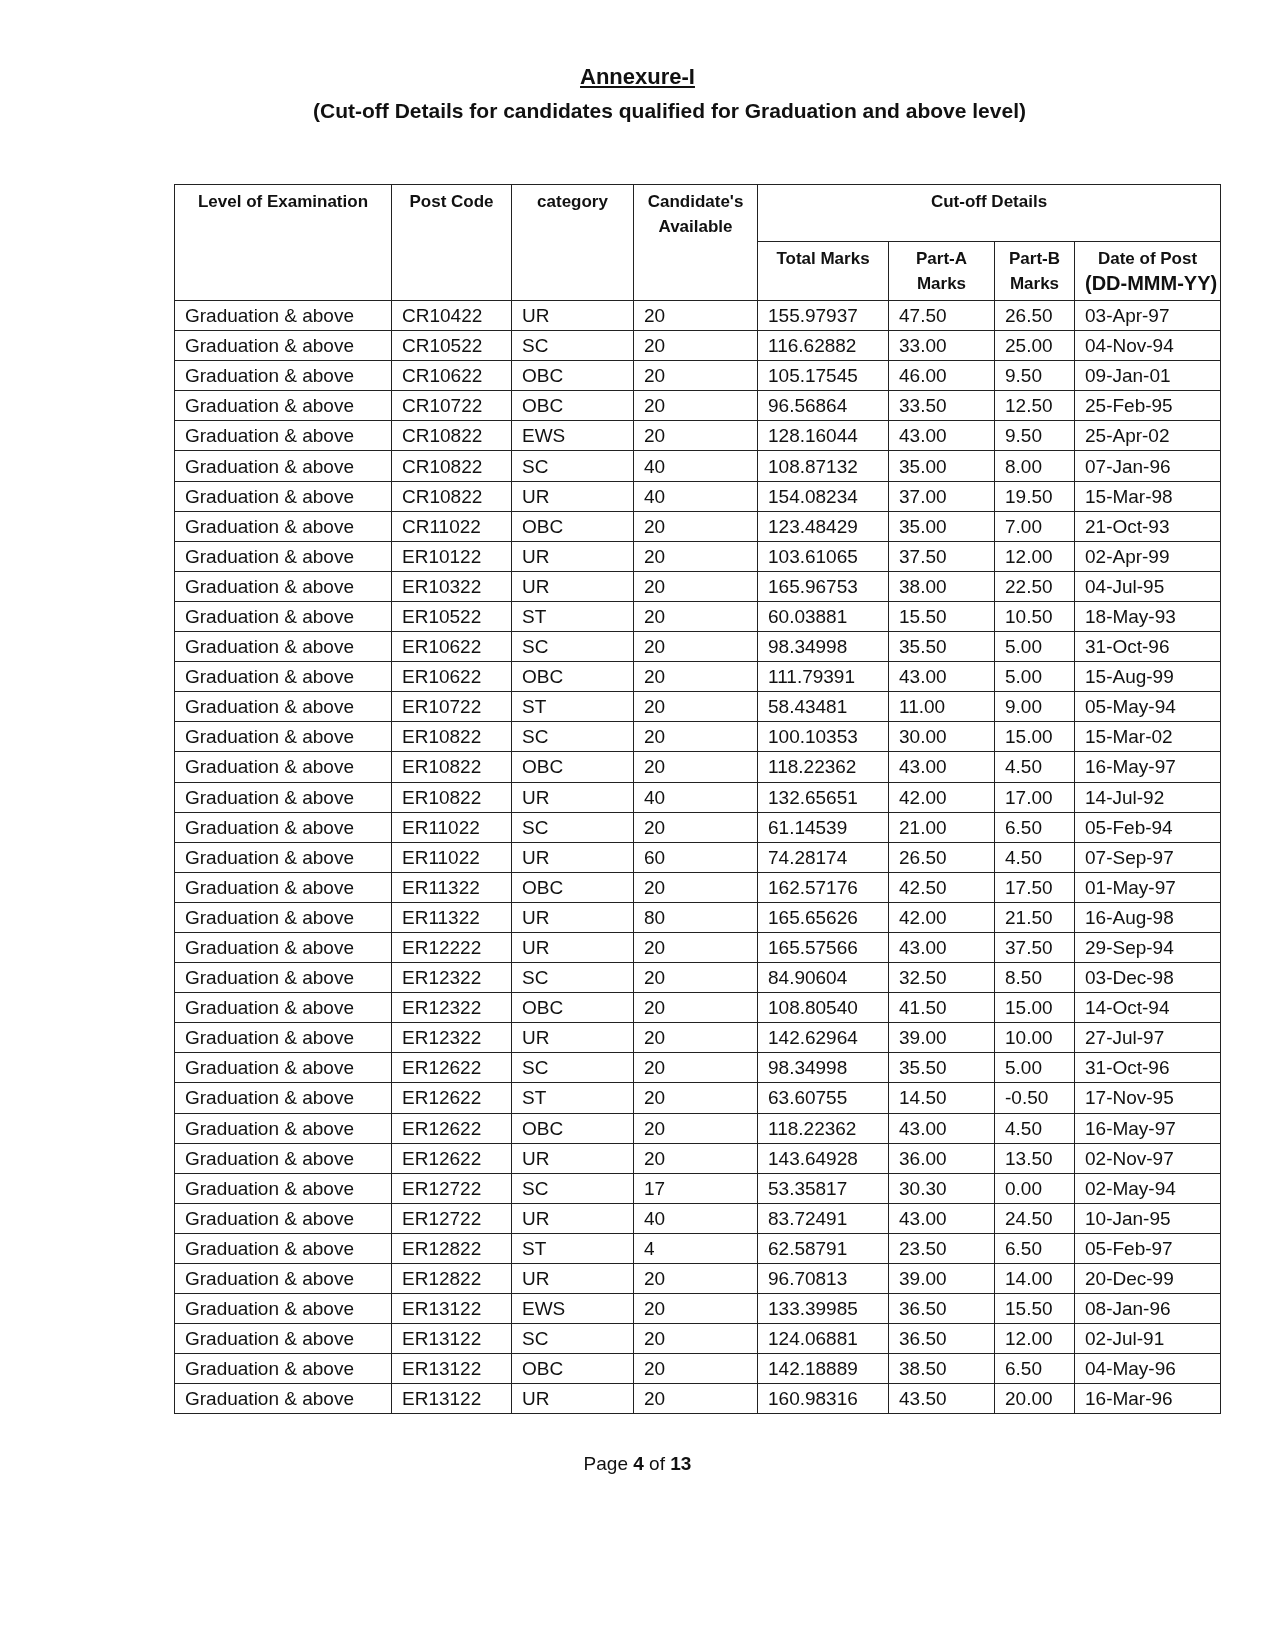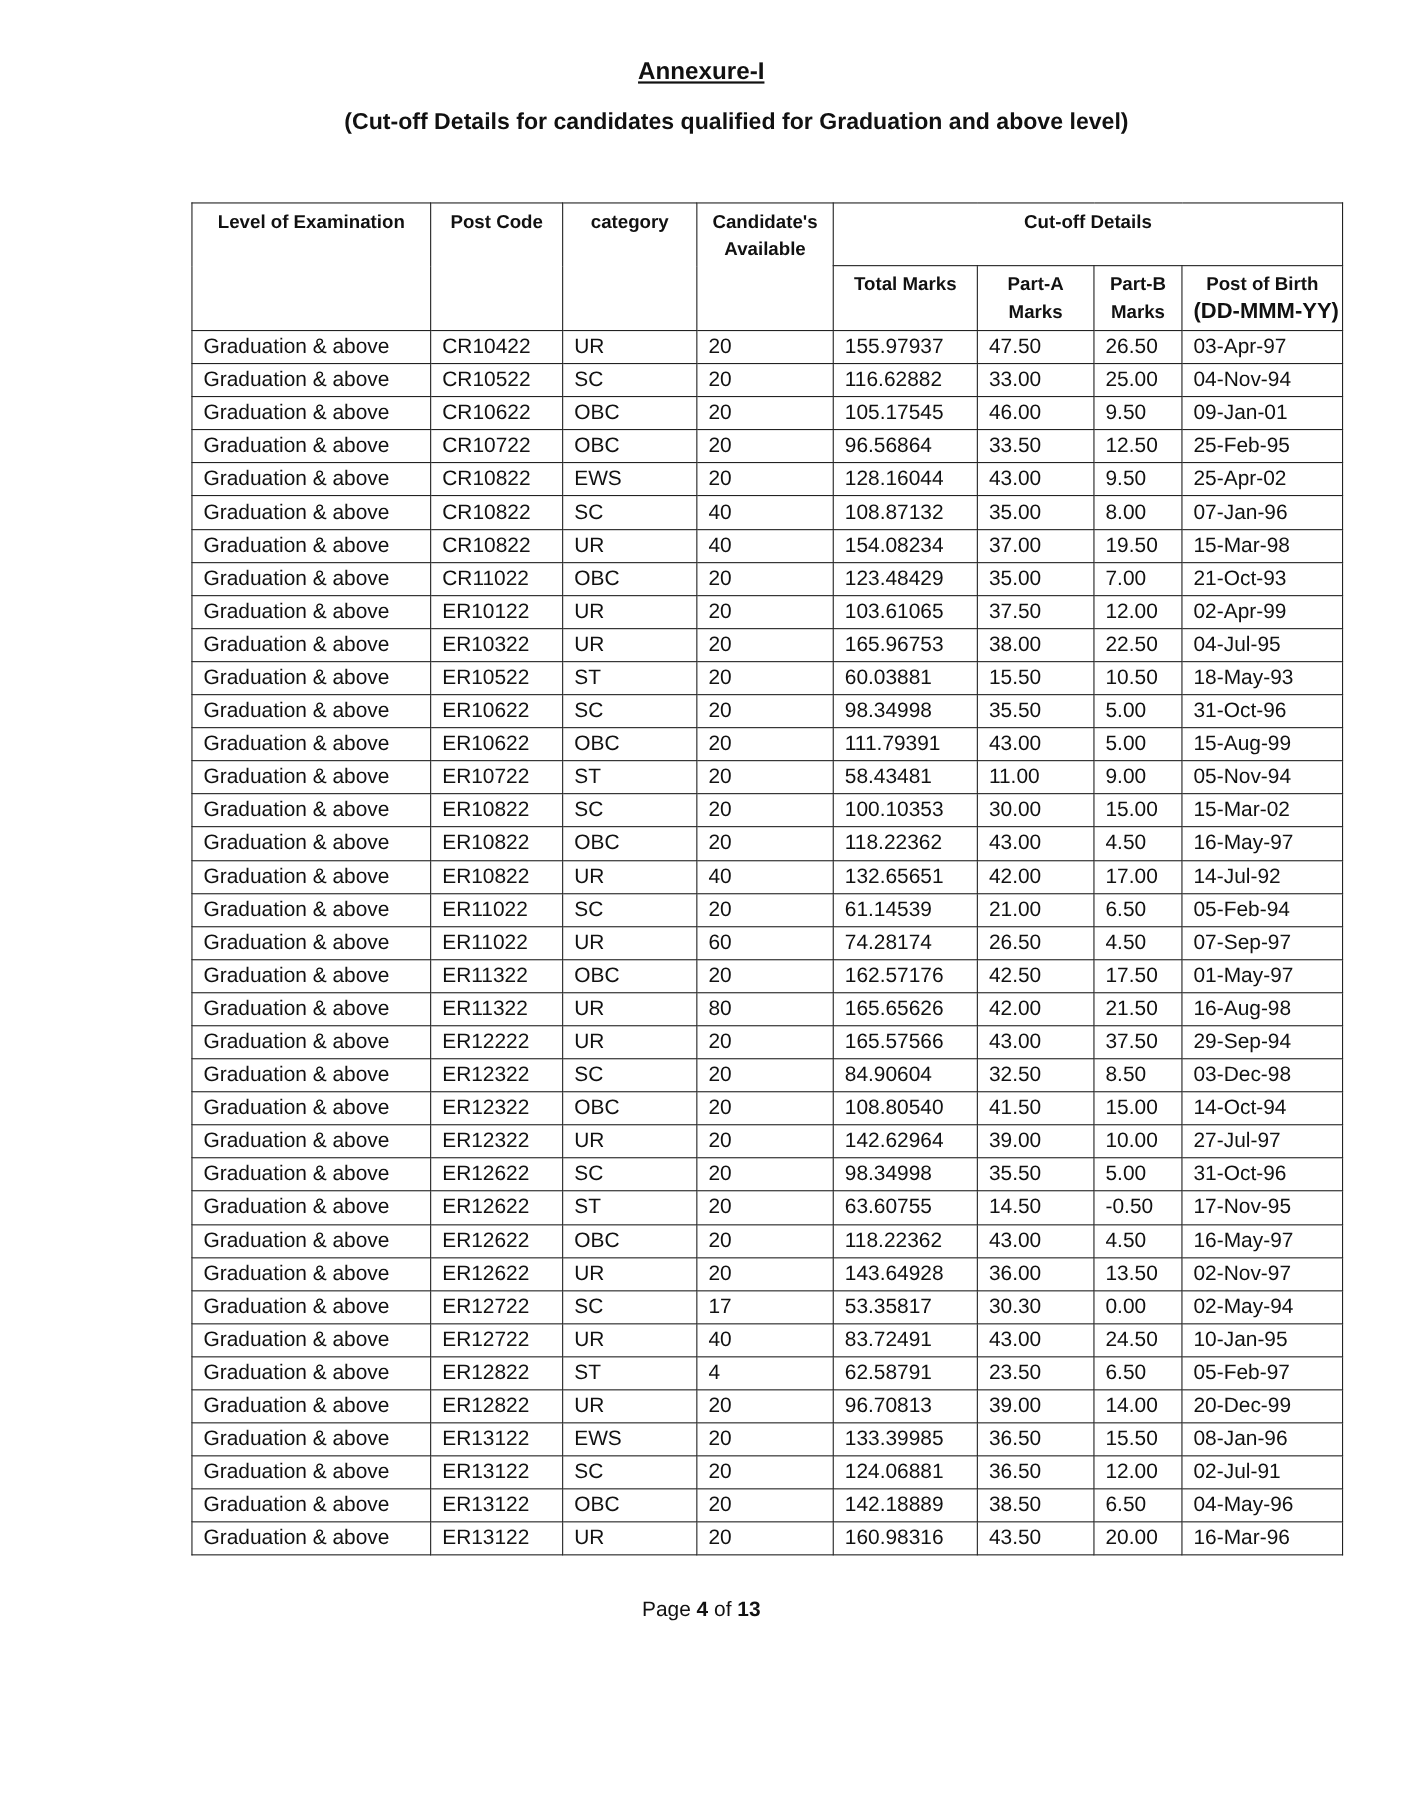--- a/index.html
+++ b/index.html
@@ -1,21 +1,21 @@
 <!DOCTYPE html>
 <html><head>
 <meta charset="utf-8">
 <style>
   html, body { margin: 0; padding: 0; background: #ffffff; }
   body {
     width: 1275px; height: 1651px; position: relative; overflow: hidden;
     font-family: "Liberation Sans", "DejaVu Sans", sans-serif; color: #111;
   }
   .title {
-    position: absolute; left: 0; width: 1275px; top: 52px; text-align: center;
+    position: absolute; left: 0; width: 1275px; top: 64px; text-align: center;
     font-weight: bold; font-size: 22px; text-decoration: underline;
   }
   .subtitle {
     position: absolute; left: 0; width: 1275px; top: 99px; text-align: center;
     font-weight: bold; font-size: 21px; padding-left: 32px;
   }
   table.cutoff {
     position: absolute; left: 174px; top: 184px; width: 1046px;
     border-collapse: collapse; table-layout: fixed;
   }
@@ -64,21 +64,21 @@
       <th>Total Marks</th>
       <th>
         <span>Part-A</span><br>
         <span>Marks</span>
       </th>
       <th>
         <span>Part-B</span><br>
         <span>Marks</span>
       </th>
       <th>
-        <span>Post of Birth</span><br>
+        <span>Date of Post</span><br>
         <span style="font-size:20px">(DD-MMM-YY)</span>
       </th>
     </tr>
   </thead>
   <tbody id="table-body">
       <tr>
         <td>Graduation &amp; above</td>
         <td>CR10422</td>
         <td>UR</td>
         <td>20</td>
@@ -208,21 +208,21 @@
         <td>15-Aug-99</td>
       </tr>
       <tr>
         <td>Graduation &amp; above</td>
         <td>ER10722</td>
         <td>ST</td>
         <td>20</td>
         <td>58.43481</td>
         <td>11.00</td>
         <td>9.00</td>
-        <td>05-Nov-94</td>
+        <td>05-May-94</td>
       </tr>
       <tr>
         <td>Graduation &amp; above</td>
         <td>ER10822</td>
         <td>SC</td>
         <td>20</td>
         <td>100.10353</td>
         <td>30.00</td>
         <td>15.00</td>
         <td>15-Mar-02</td>

